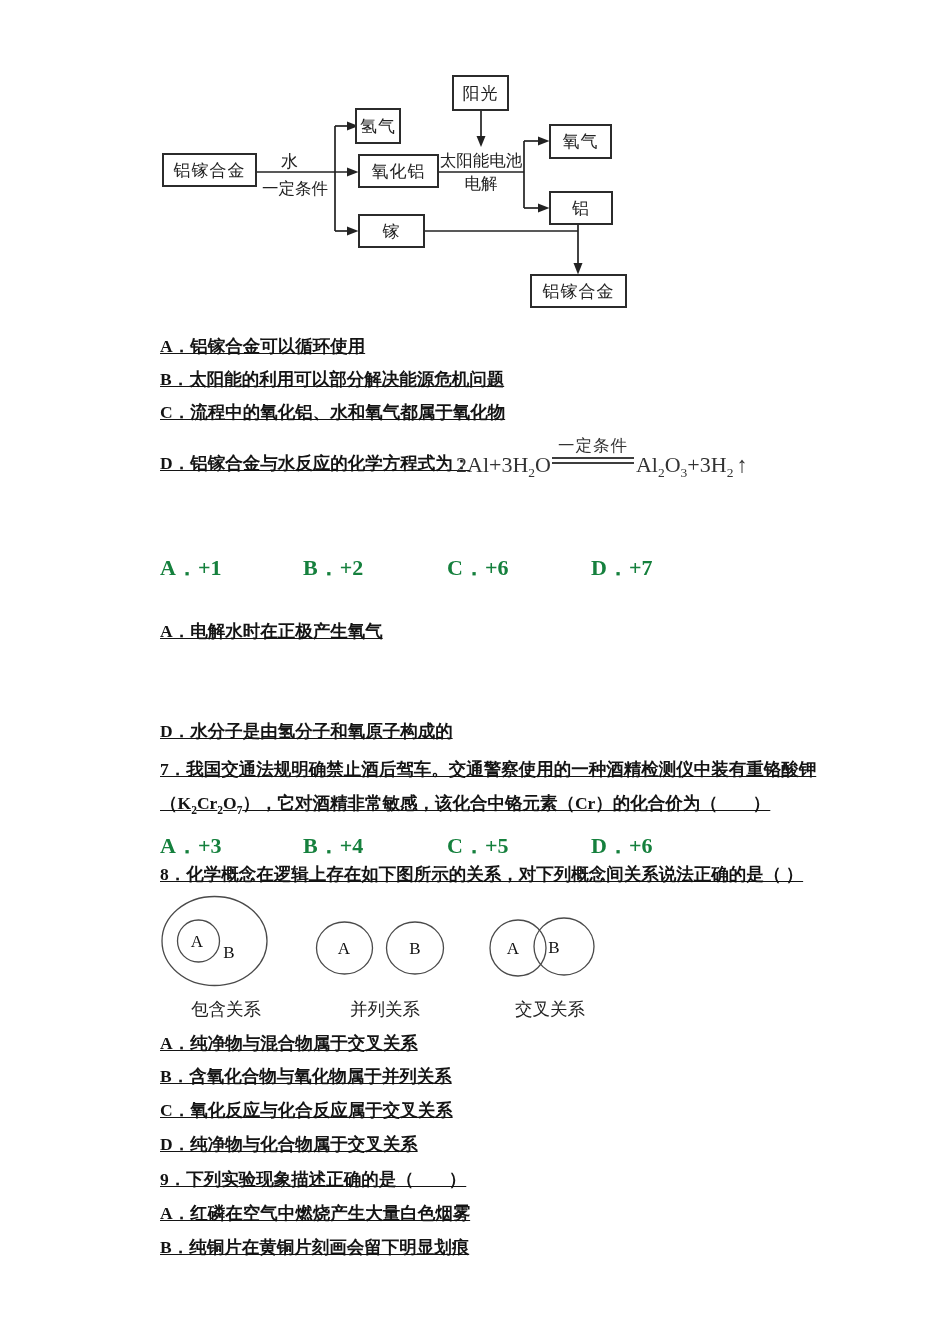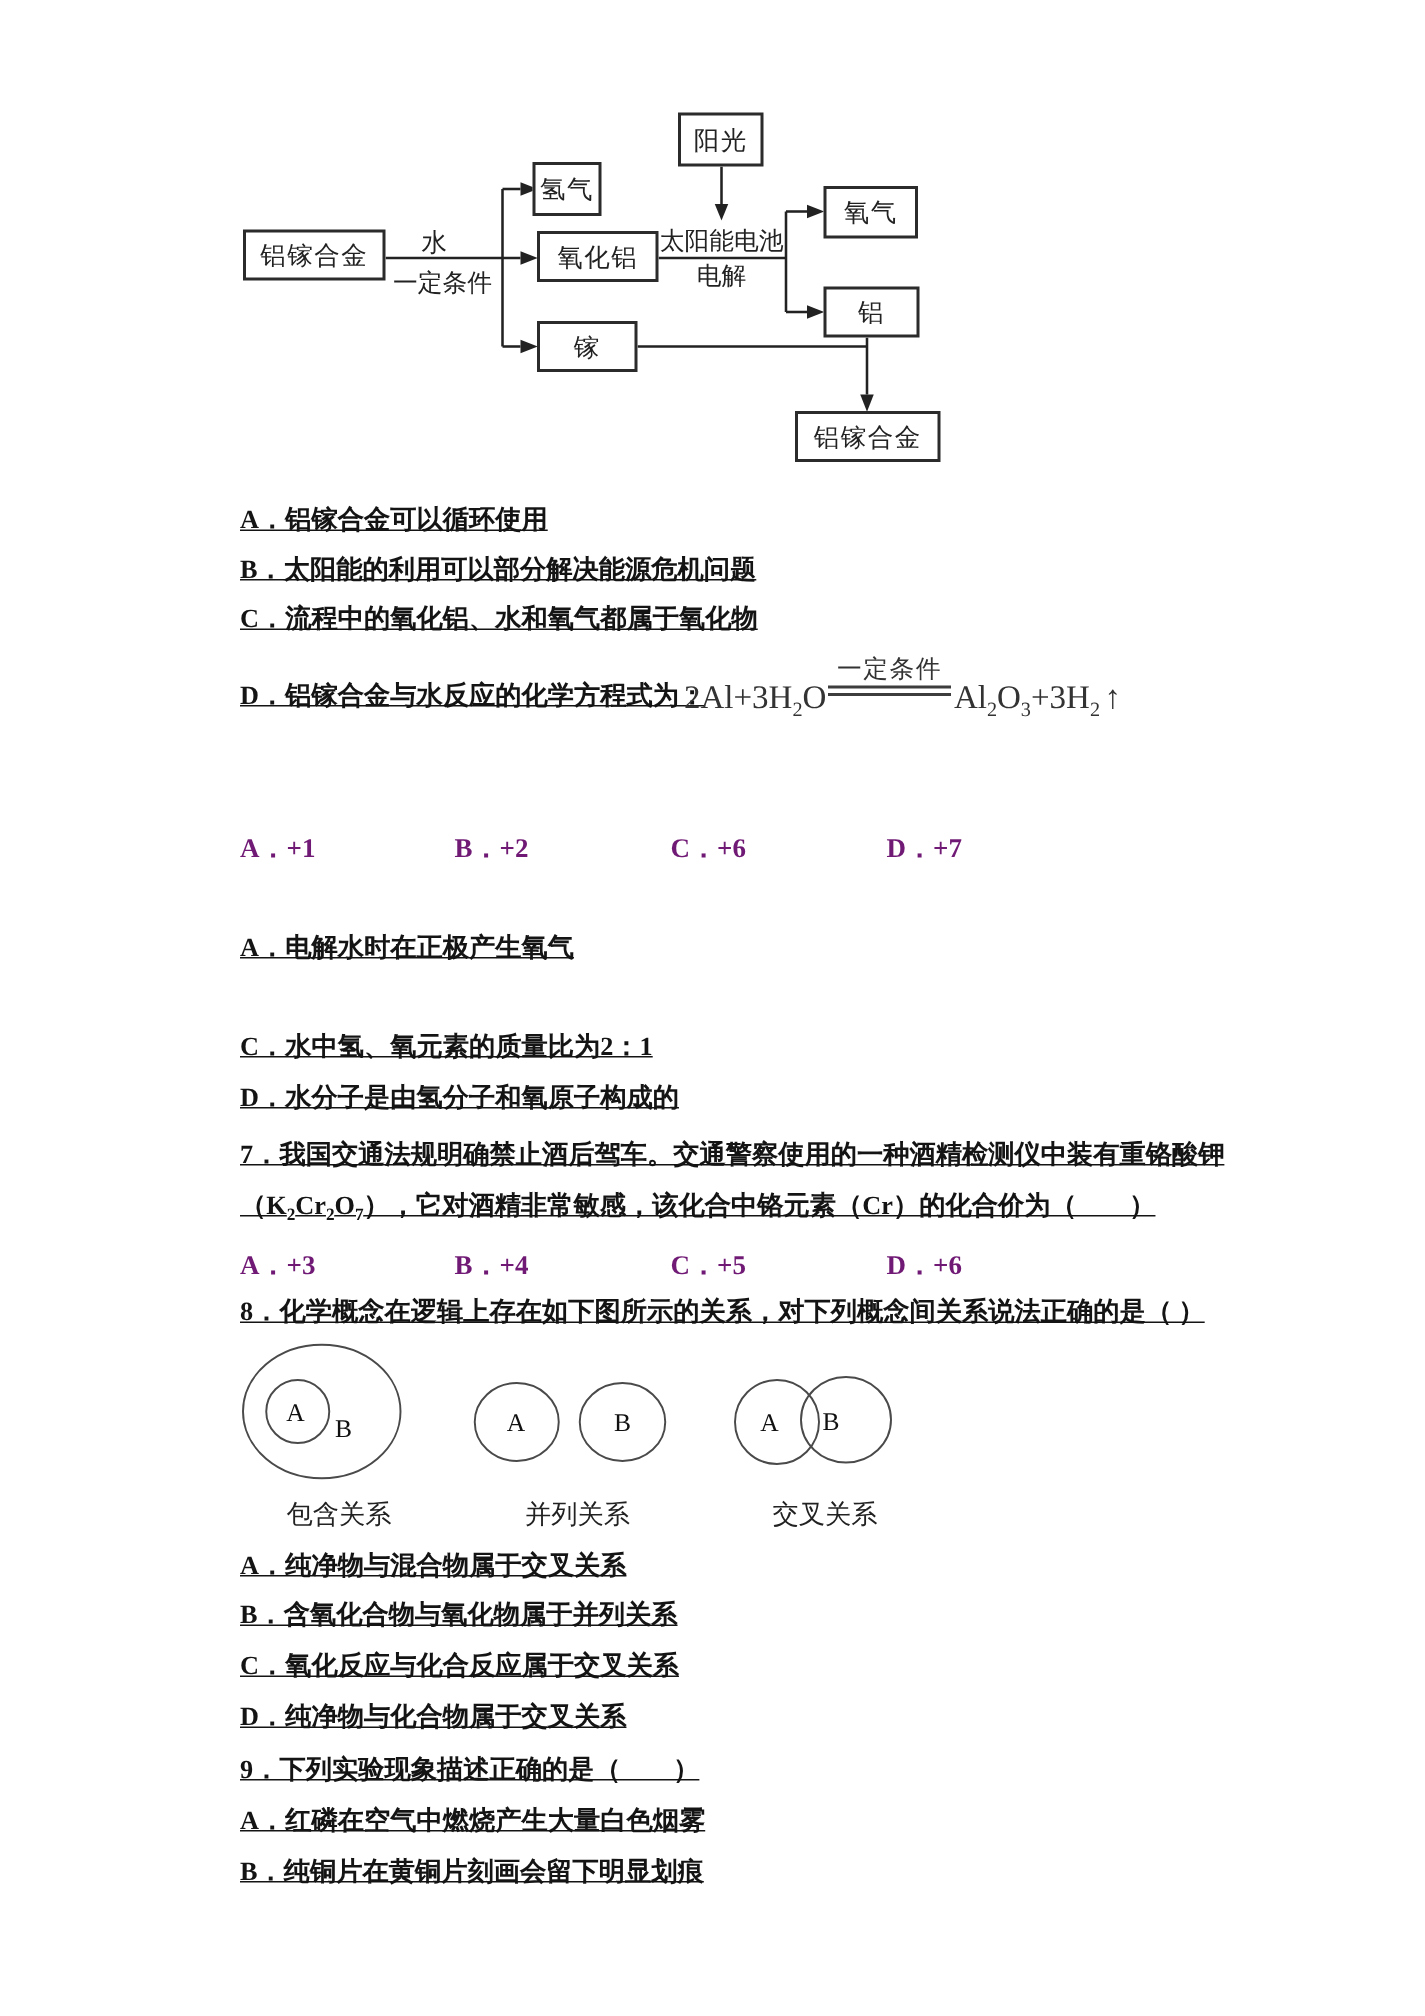--- a/index.html
+++ b/index.html
@@ -6,21 +6,21 @@
   .page{
     position:relative;width:950px;height:1344px;background:#ffffff;
     font-family:"Liberation Serif","DejaVu Serif",serif;color:#151515;overflow:hidden;
   }
   
   .tline{
     position:absolute;left:160px;font-weight:bold;font-size:17.5px;line-height:21px;
     white-space:nowrap;color:#141414;text-decoration:underline;
   }
   .tline sub{font-size:11.5px;line-height:0;}
-  .optcell{position:absolute;font-weight:bold;font-size:18px;white-space:nowrap;color:#701a75;}
+  .optcell{position:absolute;font-weight:bold;font-size:22px;white-space:nowrap;color:#15803d;}
   
   .fbox{
     position:absolute;border:2px solid #2b2b2b;background:#fff;
     display:flex;align-items:center;justify-content:center;
     font-size:17px;letter-spacing:1px;color:#222;box-sizing:border-box;
   }
   .flabel{position:absolute;font-size:16.5px;color:#222;white-space:nowrap;}
   .fsvg{position:absolute;left:0;top:0;pointer-events:none;}
   
   .equation{
@@ -95,21 +95,20 @@
     </span>
     <span><span>Al</span><sub>2</sub><span>O</span><sub>3</sub><span>+3H</span><sub>2</sub><span class="eq-up">↑</span></span>
   </div>
 
   <div class="optcell" style="left:160px;top:553px;">A．+1</div>
   <div class="optcell" style="left:303px;top:553px;">B．+2</div>
   <div class="optcell" style="left:447px;top:553px;">C．+6</div>
   <div class="optcell" style="left:591px;top:553px;">D．+7</div>
 
   <div class="tline" style="top:621px;">A．电解水时在正极产生氧气</div>
-  <div class="tline" style="top:687px;">C．水中氢、氧元素的质量比为2：1</div>
   <div class="tline" style="top:721px;">D．水分子是由氢分子和氧原子构成的</div>
 
   <div class="tline" style="top:759px;">7．我国交通法规明确禁止酒后驾车。交通警察使用的一种酒精检测仪中装有重铬酸钾</div>
   <div class="tline" style="top:793px;"><span>（K</span><sub>2</sub><span>Cr</span><sub>2</sub><span>O</span><sub>7</sub><span>），它对酒精非常敏感，该化合中铬元素（Cr）的化合价为（　　）</span></div>
   <div class="optcell" style="left:160px;top:831px;">A．+3</div>
   <div class="optcell" style="left:303px;top:831px;">B．+4</div>
   <div class="optcell" style="left:447px;top:831px;">C．+5</div>
   <div class="optcell" style="left:591px;top:831px;">D．+6</div>
 
   <div class="tline" style="top:864px;">8．化学概念在逻辑上存在如下图所示的关系，对下列概念间关系说法正确的是（ ）</div>

